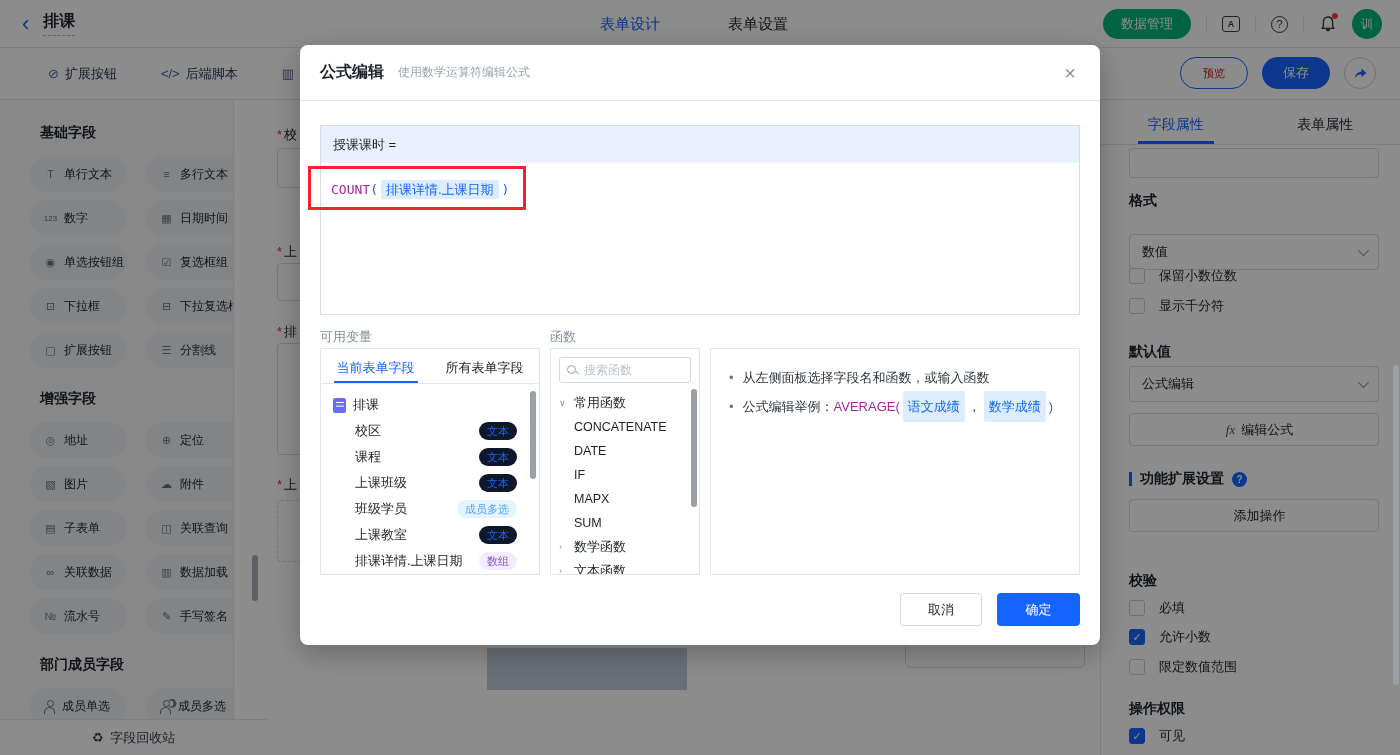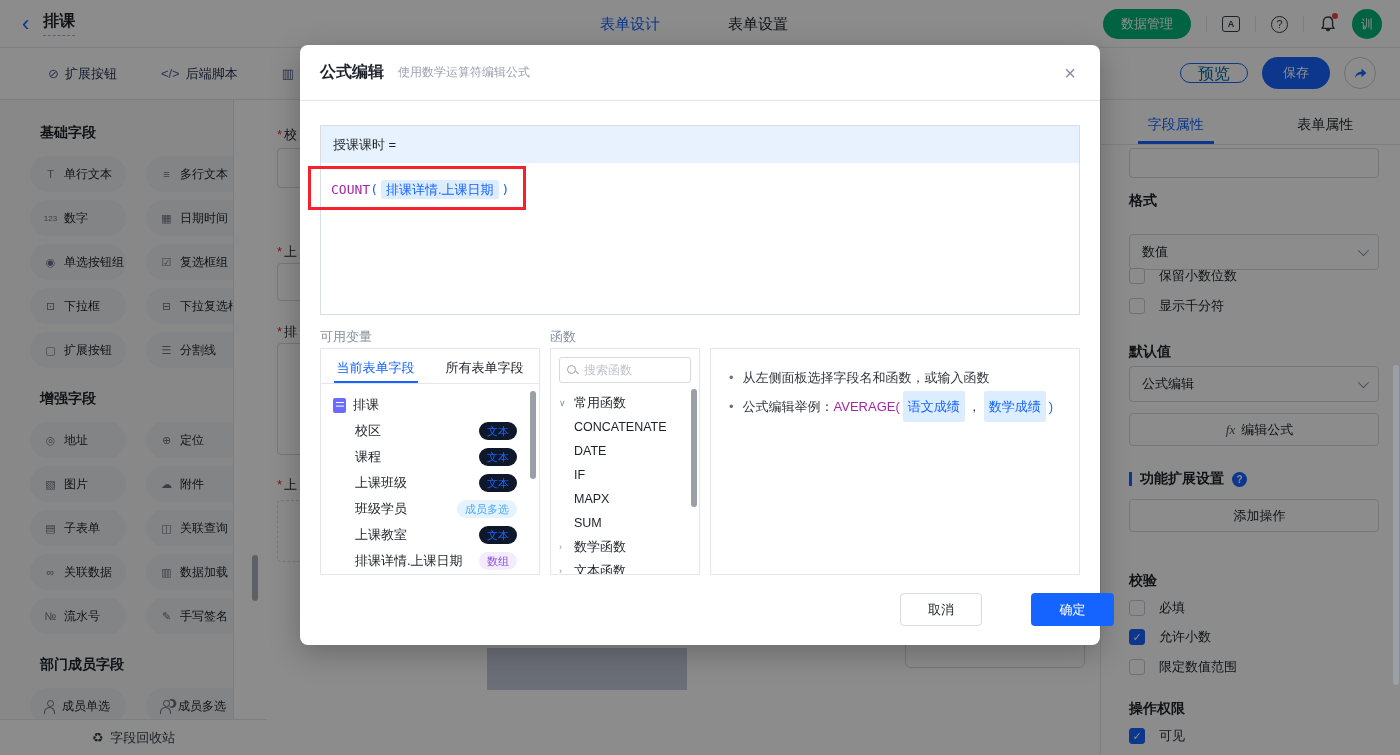--- a/index.html
+++ b/index.html
@@ -23,21 +23,21 @@
   .bell-wrap { position:relative; width:18px; height:18px; }
   .bell-dot { position:absolute; right:-1px; top:-2px; width:6px; height:6px; border-radius:50%; background:#f53f3f; }
   .avatar { width:30px; height:30px; border-radius:50%; background:#00b578; color:#fff; font-size:12px; display:flex; align-items:center; justify-content:center; }
 
   
   .subbar { position:absolute; left:0; top:48px; width:1400px; height:52px; background:#fff; border-bottom:1px solid #e5e6eb; display:flex; align-items:center; }
   .subbar-left { display:flex; gap:44px; margin-left:48px; }
   .sub-item { display:flex; align-items:center; gap:6px; font-size:13px; color:#1f2d4d; cursor:pointer; }
   .sub-item .g { color:#51618f; font-size:13px; }
   .subbar-right { position:absolute; right:24px; top:9px; display:flex; gap:14px; align-items:center; }
-  .btn-outline { width:68px; height:20px; border:1px solid #1664ff; color:#0369a1; background:#fff; border-radius:16px; font-size:16px; cursor:pointer; }
+  .btn-outline { width:68px; height:32px; border:1px solid #1664ff; color:#b91c1c; background:#fff; border-radius:16px; font-size:11px; cursor:pointer; }
   .btn-solid { width:68px; height:32px; border:none; color:#fff; background:#1664ff; border-radius:16px; font-size:13px; cursor:pointer; }
   .btn-share { width:32px; height:32px; border:1px solid #c9cdd4; background:#fff; border-radius:50%; display:flex; align-items:center; justify-content:center; cursor:pointer; }
 
   
   .sidebar { position:absolute; left:0; top:100px; width:234px; height:655px; background:#f7f8fa; border-right:1px solid #e5e6eb; padding:20px 0 0 30px; overflow:hidden; }
   .sec-title { font-size:14px; font-weight:bold; margin:4px 0 14px 10px; }
   .pill-grid { display:grid; grid-template-columns:96px 112px; gap:8px 20px; margin-bottom:22px; }
   .pill { height:36px; background:#eef0f3; border-radius:18px; display:flex; align-items:center; gap:6px; padding-left:13px; font-size:12px; color:#1d2129; cursor:pointer; white-space:nowrap; }
   .pill .pg { color:#6b7280; font-size:11px; width:15px; text-align:center; flex:0 0 auto; }
   .pill.ghost { height:13px; border-radius:18px 18px 0 0; }
@@ -119,21 +119,21 @@
   .search-ph { font-size:12px; color:#bfc4cc; }
   .fn-group { display:flex; align-items:center; gap:5px; font-size:13px; height:24px; padding-left:8px; cursor:pointer; }
   .twist { font-size:9px; color:#86909c; width:10px; }
   .fn-item { font-size:12.5px; height:24px; display:flex; align-items:center; padding-left:23px; cursor:pointer; }
   .fns-scroll { position:absolute; right:2px; top:40px; width:6px; height:118px; border-radius:3px; background:#9aa0a6; }
   .help-panel { left:410px; width:370px; padding:15px 18px; }
   .help-line { font-size:13px; color:#30353d; line-height:27px; display:flex; align-items:center; flex-wrap:wrap; }
   .help-bullet { color:#6b7280; margin-right:9px; }
   .m-footer-btn { position:absolute; top:548px; height:33px; border-radius:4px; font-size:13px; cursor:pointer; }
   .btn-cancel { left:600px; width:82px; background:#fff; border:1px solid #d9d9d9; color:#1d2129; }
-  .btn-ok { left:697px; width:83px; background:#1664ff; border:none; color:#fff;margin-left:34px; }
+  .btn-ok { left:697px; width:83px; background:#1664ff; border:none; color:#fff; }
 </style>
 </head>
 <body>
 
 <div class="app">
 
   <div class="topbar">
     <span class="back">‹</span>
     <span class="apptitle-wrap">
       <span class="apptitle">排课</span>

